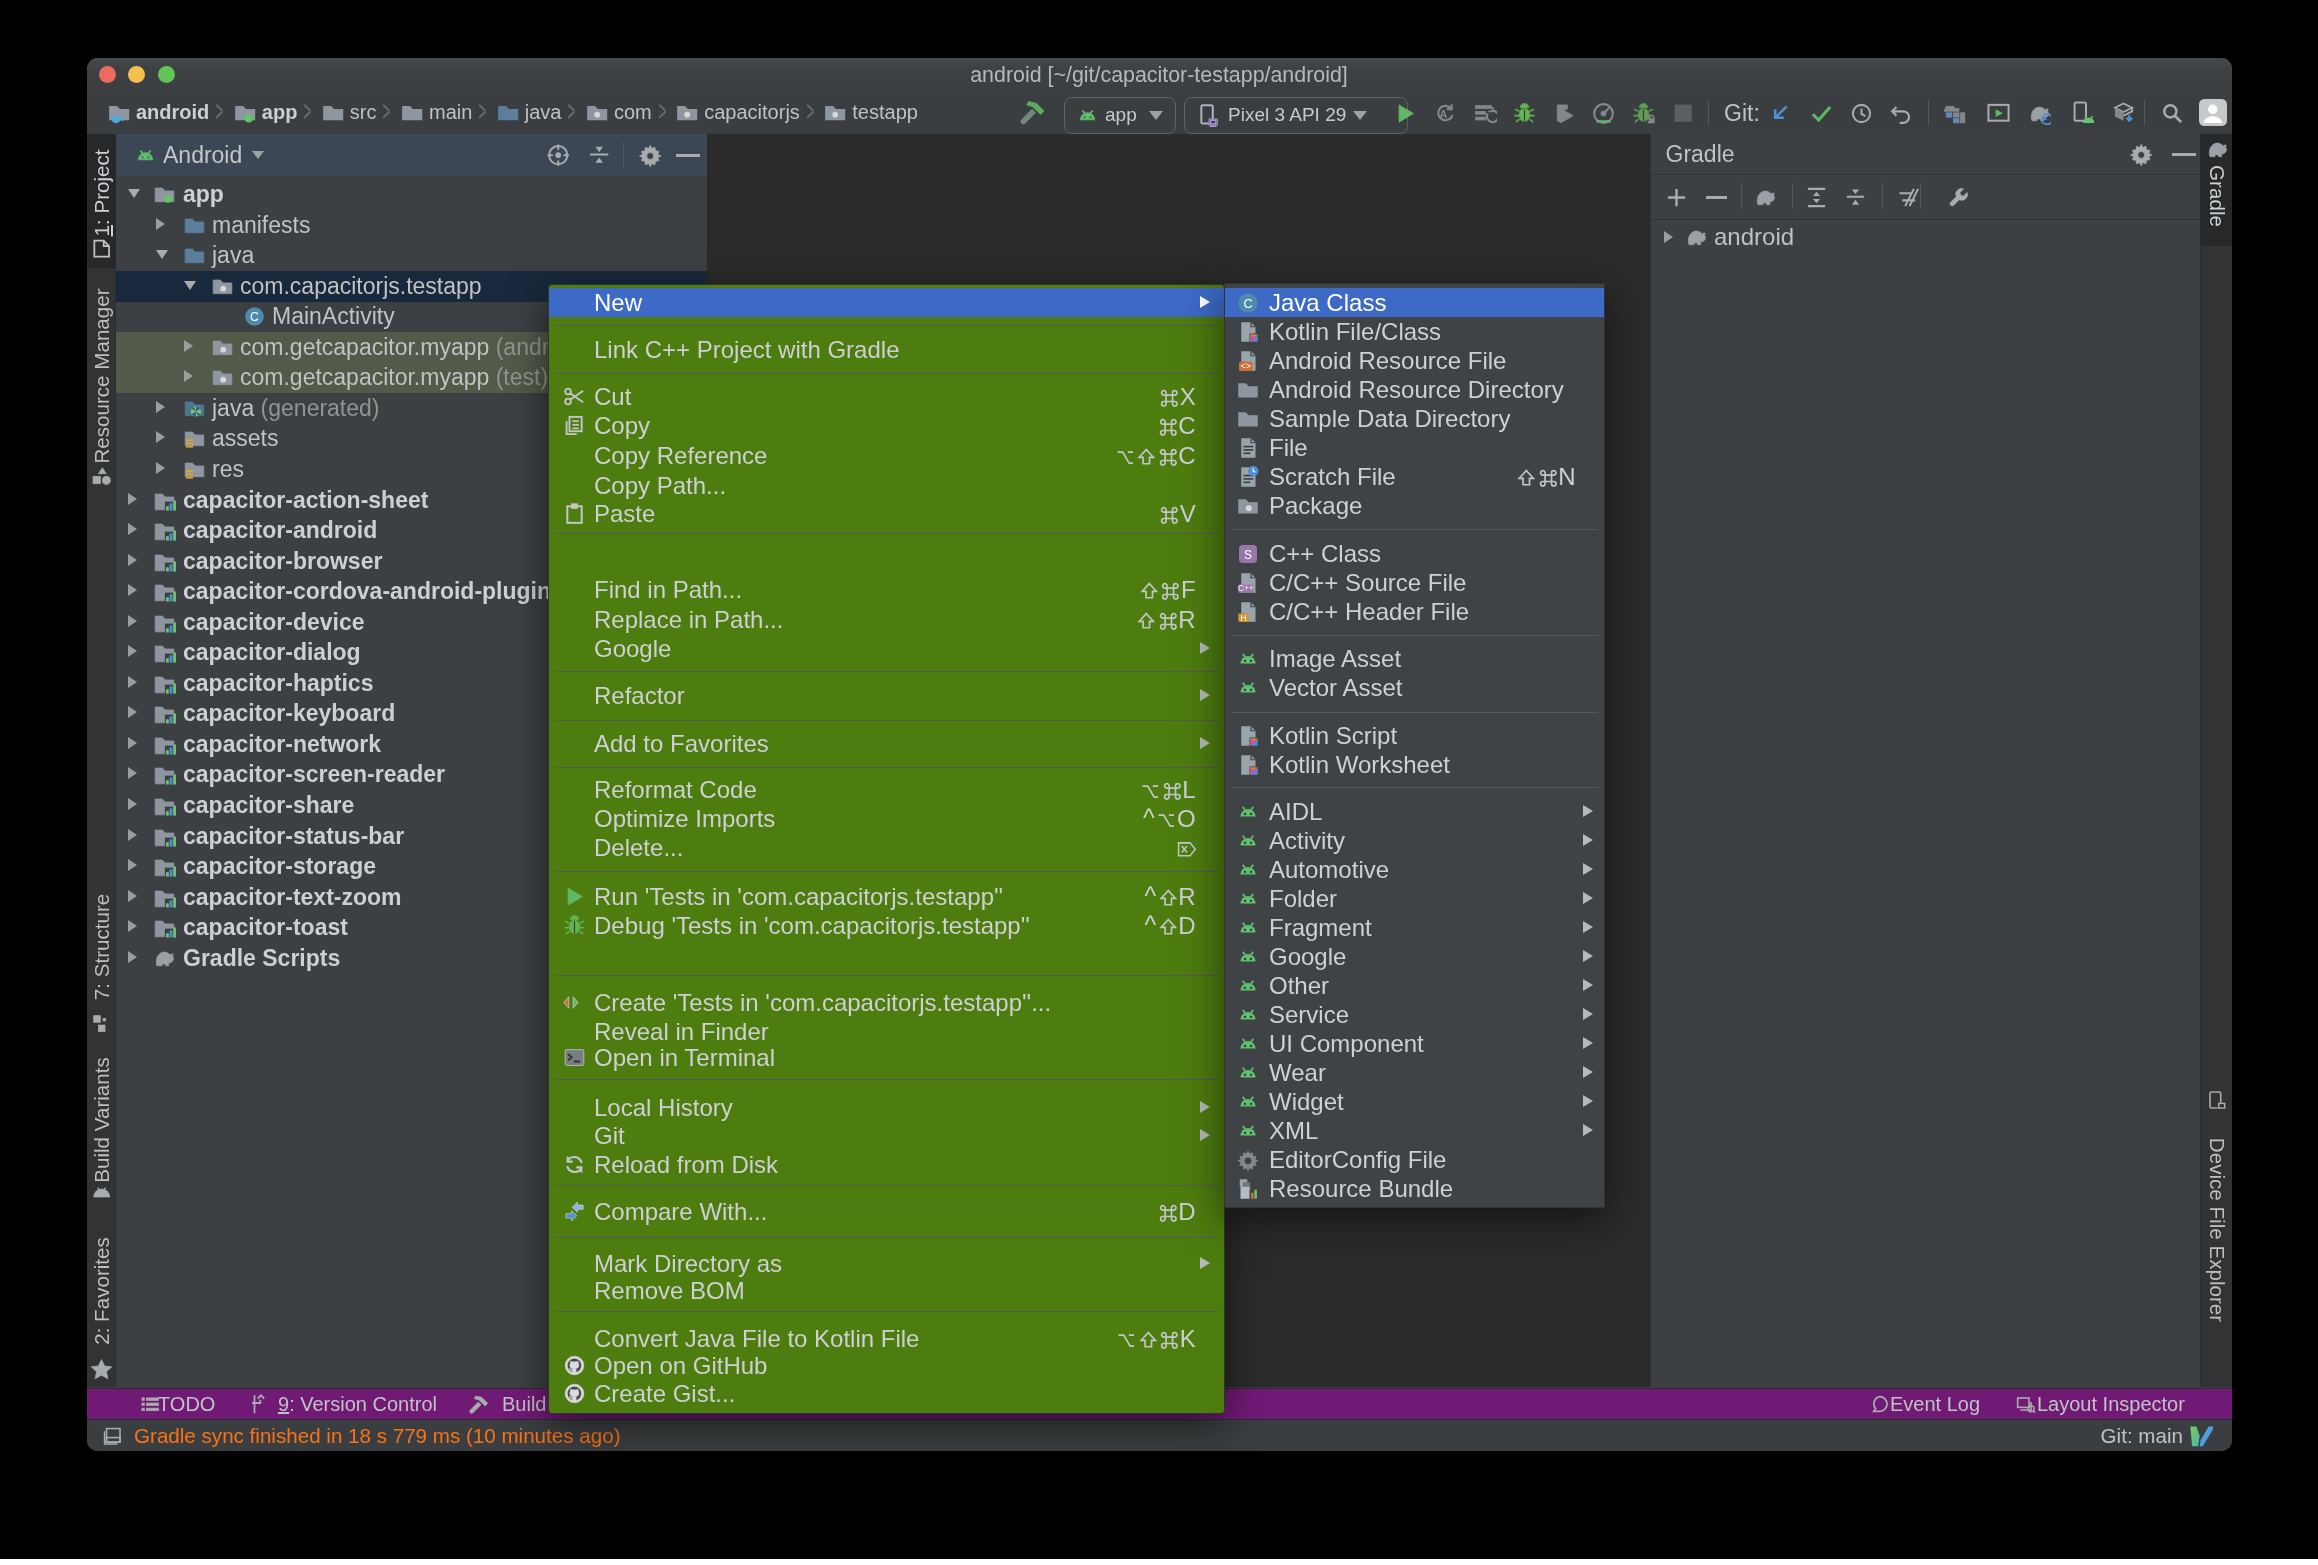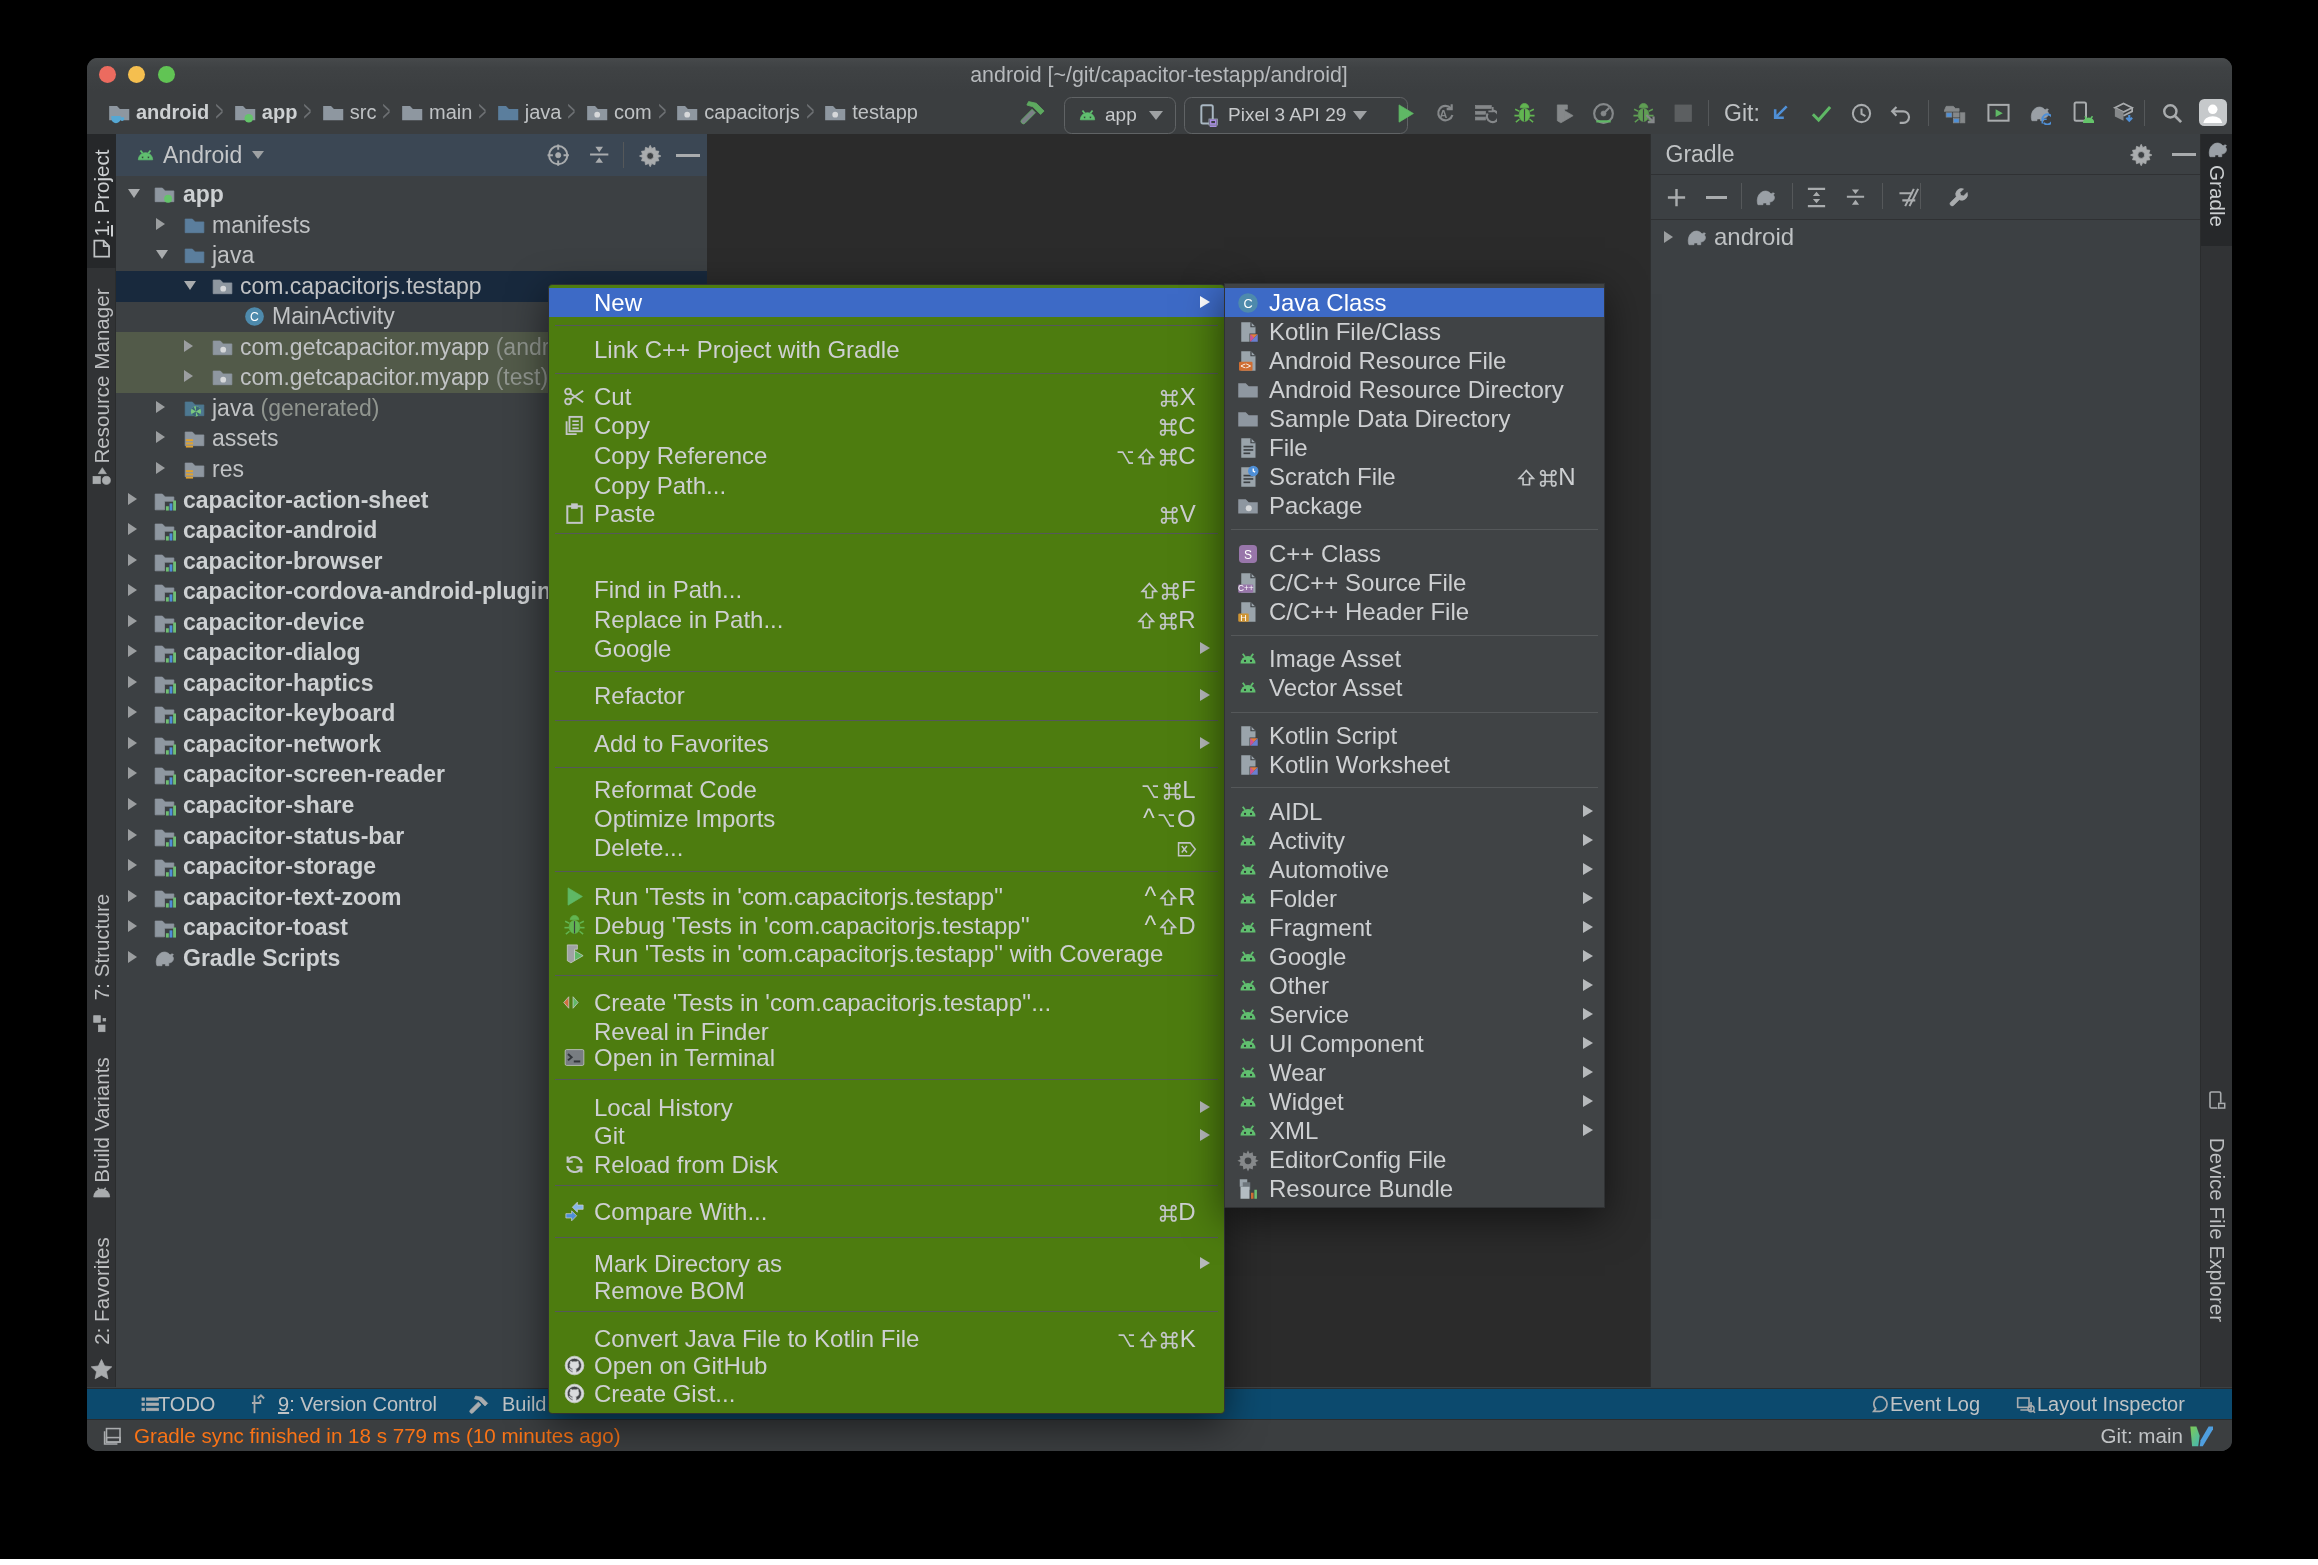--- a/index.html
+++ b/index.html
@@ -8,21 +8,21 @@
 .light{position:absolute;top:7.6px;width:17px;height:17px;border-radius:50%}
 #title{position:absolute;top:0;height:33px;line-height:34px;font-size:21.4px;color:#b6b9bc;left:1072px;transform:translateX(-50%);white-space:nowrap}
 #toolbar{position:absolute;left:0;top:33px;width:100%;height:44px;background:#3b3e40;border-bottom:0.8px solid #2b2d2e}
 #main{position:absolute;left:0;top:76px;width:100%;height:1253px}
 #lstripe{position:absolute;left:0;top:0;width:29px;height:100%;background:#313335;border-right:0.8px solid #2a2c2d}
 #rstripe{position:absolute;right:0;top:0;width:32px;height:100%;background:#313335;border-left:0.8px solid #2a2c2d}
 #proj{position:absolute;left:29px;top:0;width:591px;height:100%;background:#3c4043}
 #phead{position:absolute;left:0;top:0;width:100%;height:42px;background:#3b4754}
 #editor{position:absolute;left:620px;top:0;width:943px;height:100%;background:#2b2b2b}
 #gradle{position:absolute;left:1563px;top:0;width:550px;height:100%;background:#3c4043;border-left:0.8px solid #2e3031}
-#twbar{position:absolute;left:0;top:1330px;width:100%;height:31px;background:#0c4a6e;border-top:0.8px solid #2b2d2e}
+#twbar{position:absolute;left:0;top:1330px;width:100%;height:31px;background:#701a75;border-top:0.8px solid #2b2d2e}
 #sbar{position:absolute;left:0;top:1361px;width:100%;height:32px;background:#3b3e40;border-top:0.8px solid #2b2d2e}
 .vtl{position:absolute;white-space:nowrap;font-size:20.6px;color:#bdbfc1;transform:translate(-50%,-50%) rotate(-90deg)}
 .vtr{position:absolute;white-space:nowrap;font-size:20.6px;color:#bdbfc1;transform:translate(-50%,-50%) rotate(90deg)}
 .row{position:absolute;white-space:nowrap;font-size:23px;color:#c0c2c4;line-height:31px;height:31px}
 .exp{position:absolute;width:0;height:0;border-left:6.9px solid transparent;border-right:6.9px solid transparent;border-top:9.2px solid #a9acae}
 .col{position:absolute;width:0;height:0;border-top:6.9px solid transparent;border-bottom:6.9px solid transparent;border-left:9.2px solid #9b9ea0}
 .mrow{position:absolute;left:0;width:100%;height:29px;line-height:29px;font-size:24px;color:#ced0d2;white-space:nowrap}
 .mtx{position:absolute;left:45px}
 .msc{position:absolute;right:27.5px;letter-spacing:1.5px}
 .msep{position:absolute;left:6.1px;right:6.1px;height:0.8px;background:#55585a}
@@ -893,26 +893,20 @@
     </div>
   <div class="mrow" style="top:626px">
       <svg class="mic ik" style="color:#62b551" viewBox="0 0 32 32">
         <use href="#bug"></use>
       </svg>
       <span class="mtx">Debug 'Tests in 'com.capacitorjs.testapp''</span>
       <span class="msc k"><span style="font-size:25px">^</span><svg viewBox="0 0 32 32">
           <use href="#shif"></use>
         </svg>D</span>
     </div>
-  <div class="mrow" style="top:654px">
-      <svg class="mic ik" viewBox="0 0 32 32">
-        <use href="#cov"></use>
-      </svg>
-      <span class="mtx">Run 'Tests in 'com.capacitorjs.testapp'' with Coverage</span>
-    </div>
   <div class="msep" style="top:690px"></div>
   <div class="mrow" style="top:703px">
       <svg class="mic ik" viewBox="0 0 32 32">
         <use href="#ctest"></use>
       </svg>
       <span class="mtx">Create 'Tests in 'com.capacitorjs.testapp''...</span>
     </div>
   <div class="mrow" style="top:732px">
       <span class="mtx">Reveal in Finder</span>
     </div>

